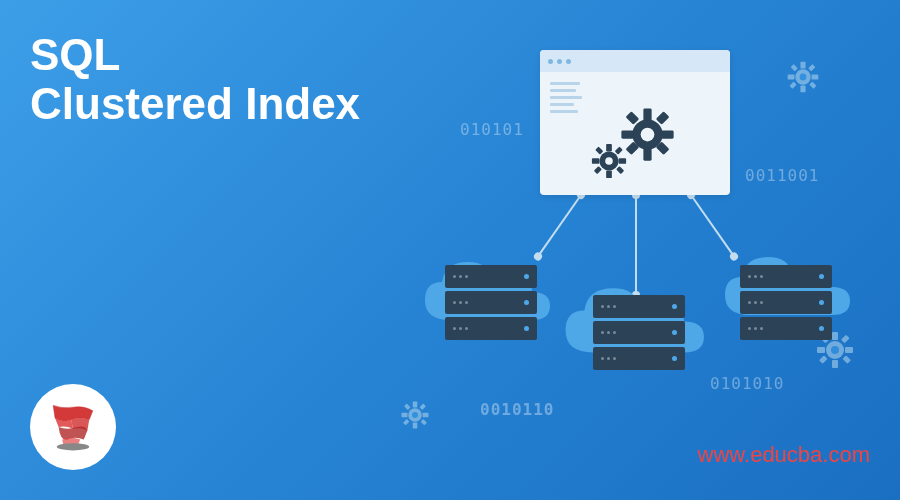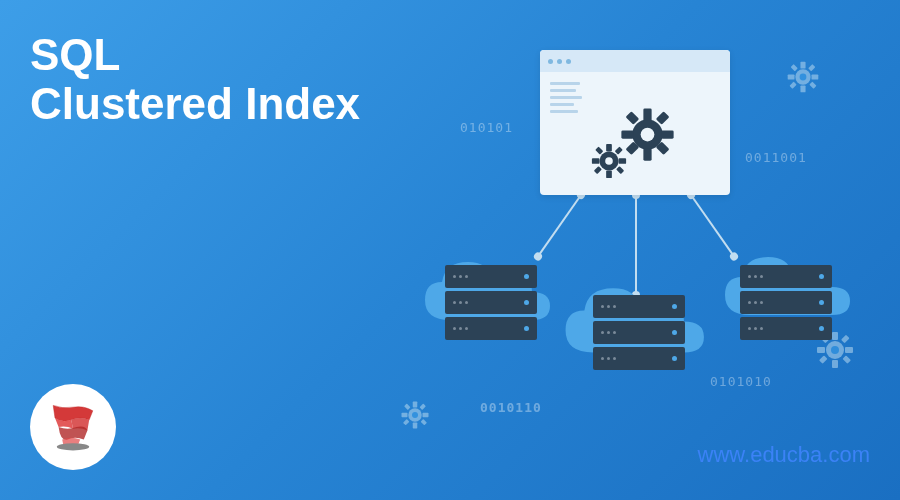--- a/index.html
+++ b/index.html
@@ -37,21 +37,21 @@
       justify-content: center;
     }
     .sql-logo {
       width: 54px;
       height: 54px;
     }
     .website {
       position: absolute;
       bottom: 32px;
       right: 30px;
-      color: #3b82f6;
+      color: #ef4444;
       font-size: 22px;
       font-weight: 500;
     }
     .illustration {
       position: absolute;
       top: 50px;
       right: 40px;
       width: 460px;
       height: 400px;
     }
@@ -188,21 +188,21 @@
       border-radius: 50%;
       left: -3px;
     }
     .small-gear {
       position: absolute;
       opacity: 0.6;
     }
     .binary {
       position: absolute;
       color: rgba(255,255,255,0.35);
-      font-size: 13px;
+      font-size: 16px;
       font-family: monospace;
       letter-spacing: 1px;
     }
   </style>
 </head>
 <body>
 
 <div class="title">
   <span>SQL</span><br>
   <span>Clustered Index</span>
@@ -411,16 +411,16 @@
         <div class="server-dots">
           <div class="server-dot"></div>
           <div class="server-dot"></div>
           <div class="server-dot"></div>
         </div>
         <div class="server-light"></div>
       </div>
   </div>
 
   <div class="binary" style="top:70px; left:60px;">010101</div>
-  <div class="binary" style="top:100px; left:345px;text-align:center;">0011001</div>
+  <div class="binary" style="top:116px; left:345px;text-align:center;">0011001</div>
   <div class="binary" style="top:350px; left:80px;font-weight:bold;">0010110</div>
   <div class="binary" style="top:324px; left:310px;">0101010</div>
 </div>
 
 </body></html>

